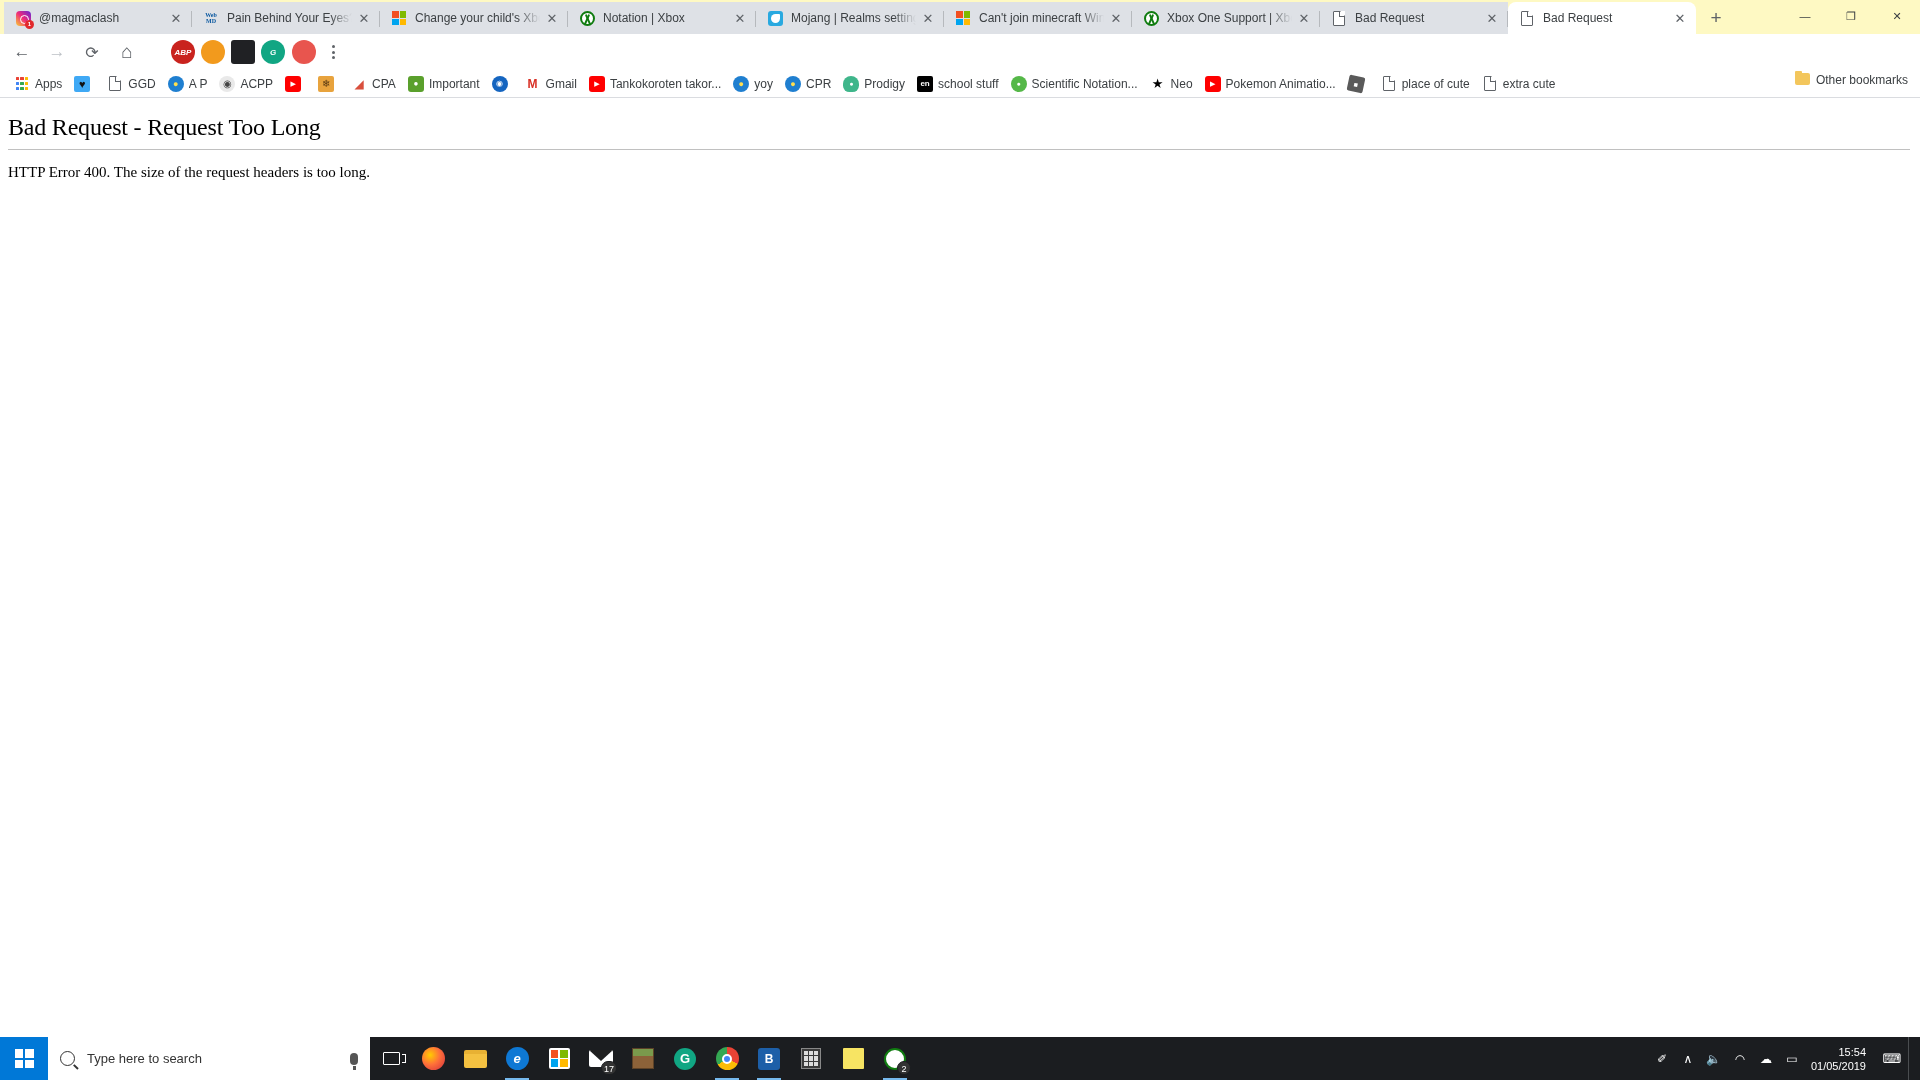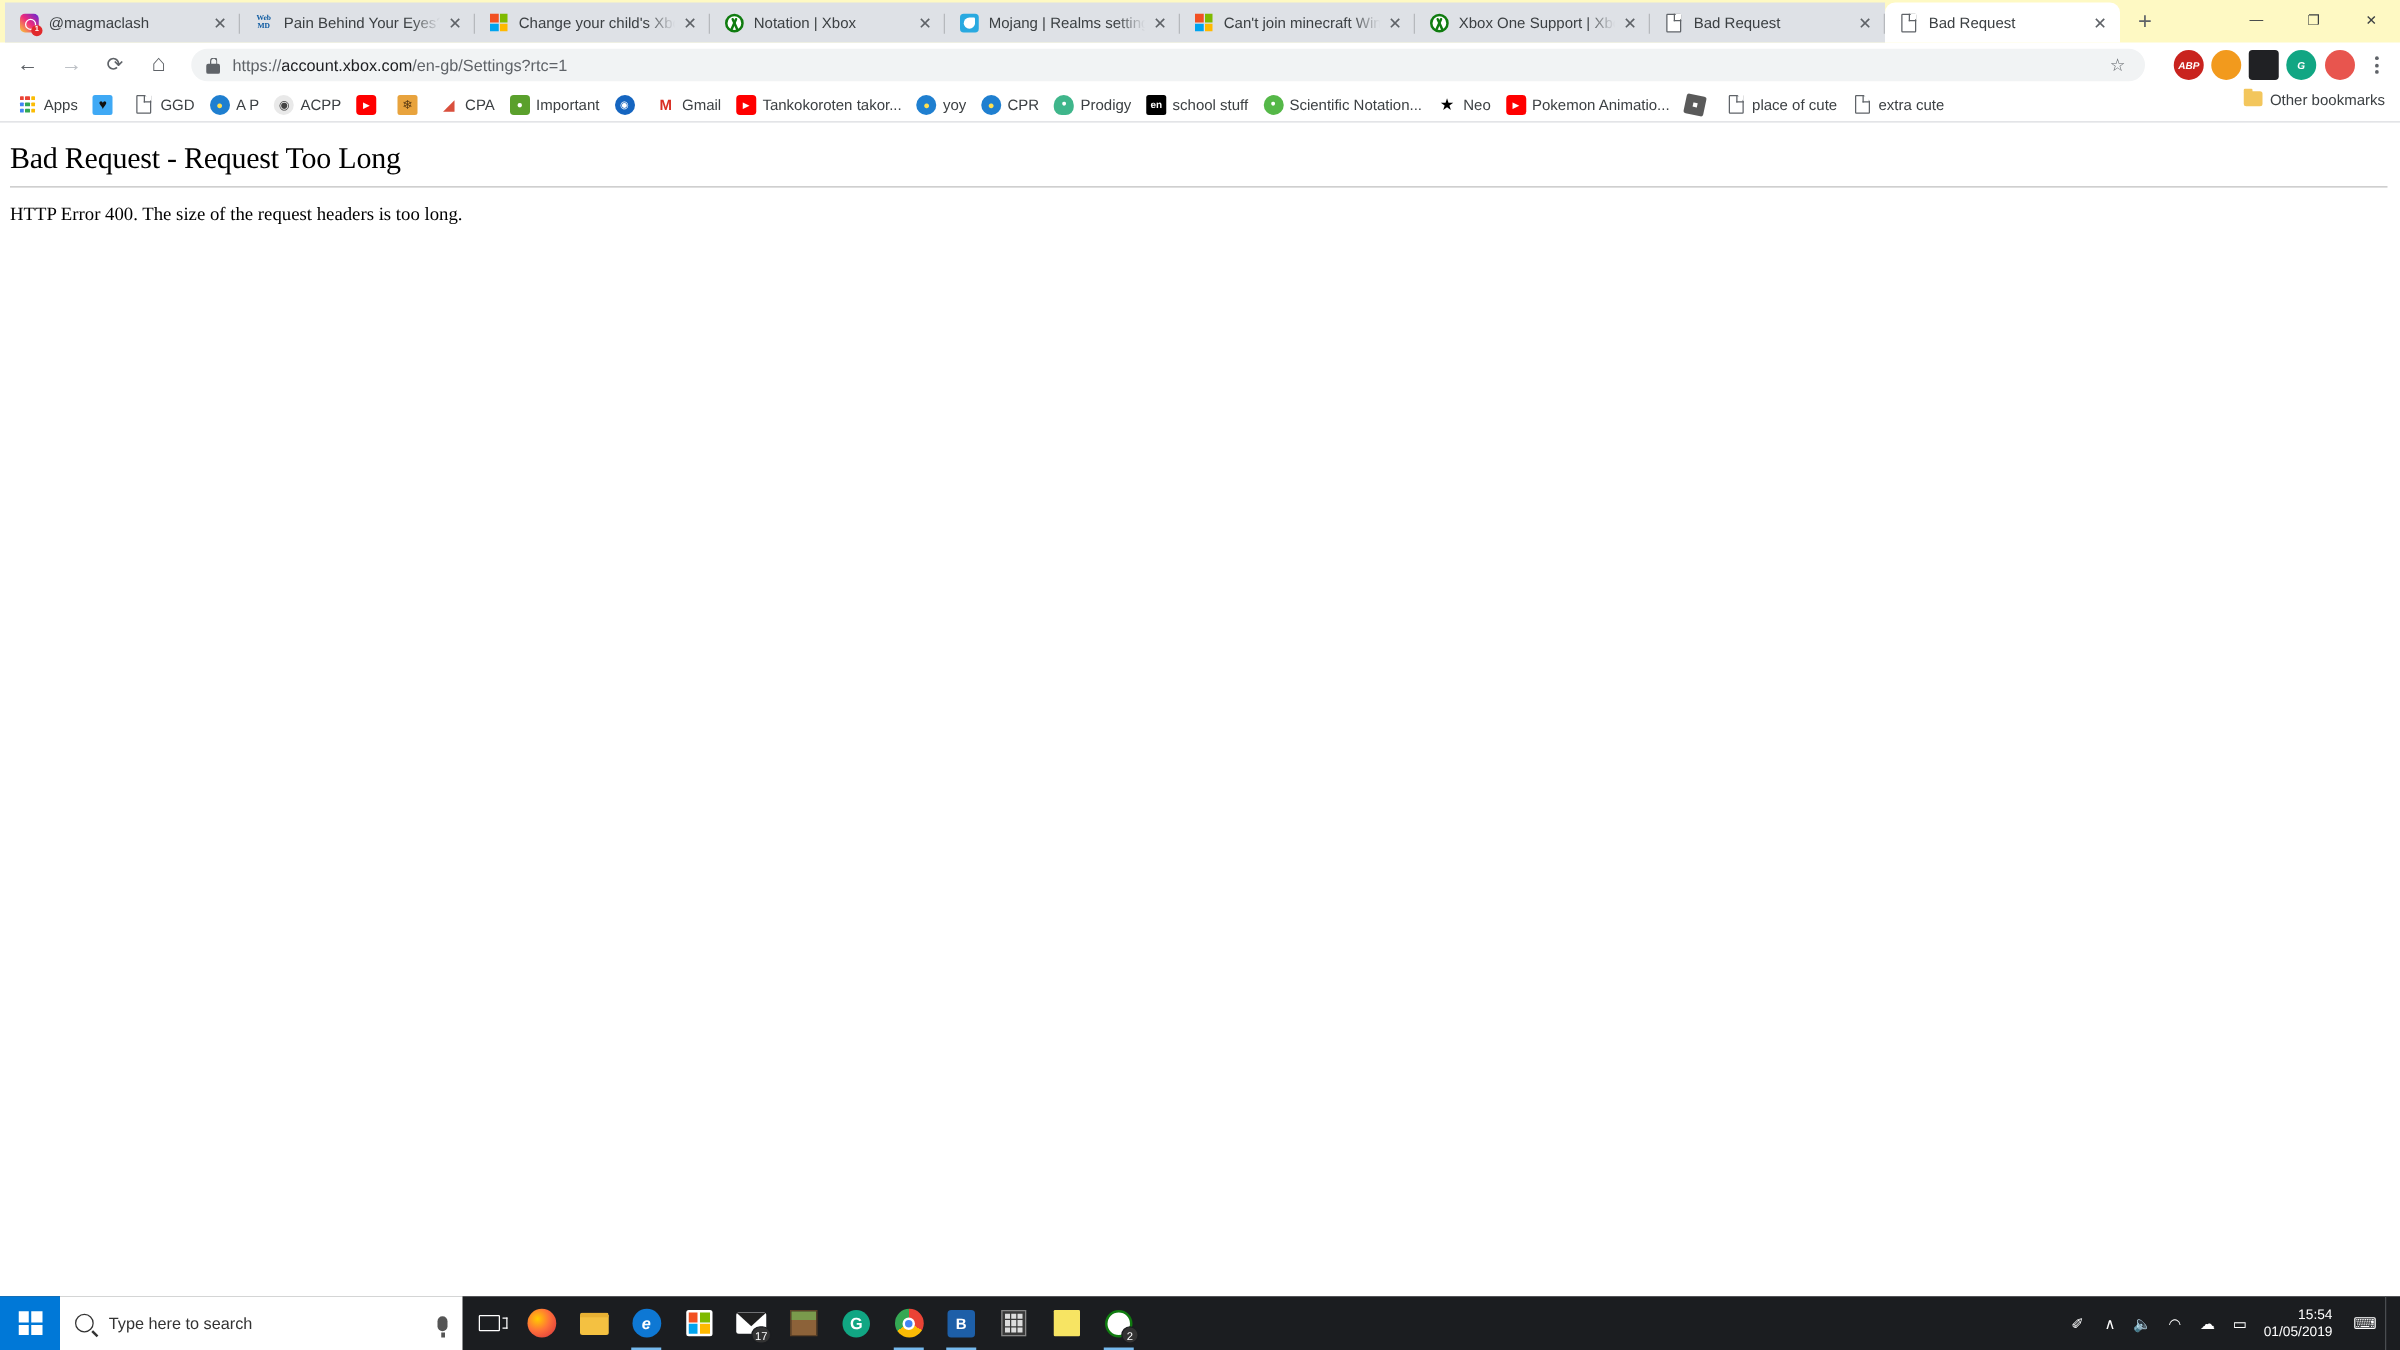--- a/index.html
+++ b/index.html
@@ -488,28 +488,20 @@
       <div class="wc">✕</div>
     </div>
   </div>
 
   <div class="toolbar">
     <div class="nav-btn" style="font-size:17px">←</div>
     <div class="nav-btn disabled" style="font-size:17px">→</div>
     <div class="nav-btn" style="font-size:16px">⟳</div>
     <div class="nav-btn" style="font-size:19px">⌂</div>
 
-    <div class="omnibox">
-      <span class="lock-icon">
-        <span class="lock-shackle"></span>
-          <span class="lock-body"></span>
-      </span>
-      <span class="url-text"><span class="dim">https://</span><span>account.xbox.com</span><span class="dim">/en-gb/Settings?rtc=1</span></span>
-      <span class="star-btn">☆</span>
-    </div>
 
     <div class="ext-icons">
       <span class="ext" style="background:#c9231e">ABP</span>
       <span class="ext" style="background:#f29a1d"></span>
       <span class="ext" style="background:#202124;border-radius:3px"></span>
       <span class="ext" style="background:#11a683">G</span>
       <span class="profile-av"></span>
       <span class="menu-dots">
           <i></i>
           <i></i>

